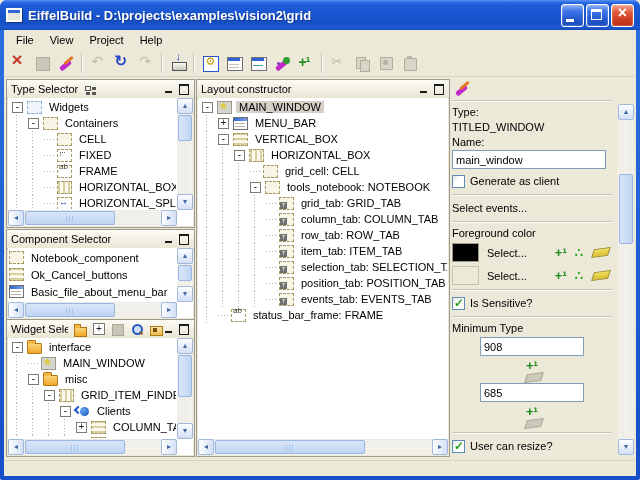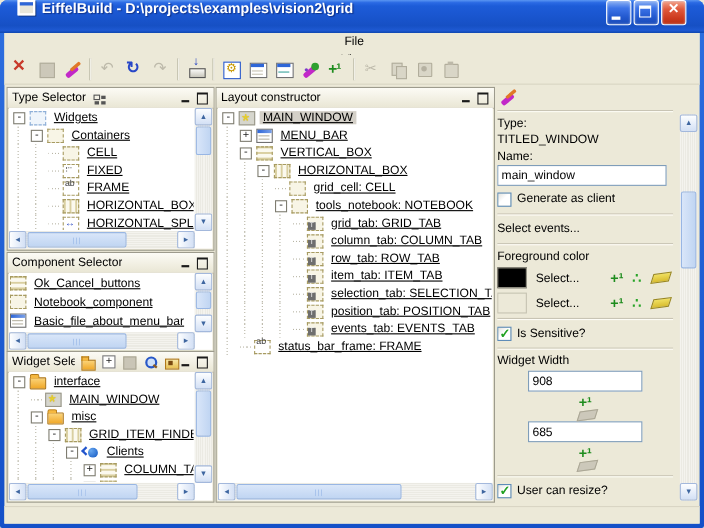--- a/index.html
+++ b/index.html
@@ -2,34 +2,34 @@
 <html><head>
 <meta charset="utf-8">
 <style>
   html,body{margin:0;padding:0;}
   body{width:640px;height:480px;position:relative;font-family:"Liberation Sans",sans-serif;font-size:11px;color:#000;overflow:hidden;background:#ECE9D8;}
   .frame{position:absolute;inset:0;background:linear-gradient(180deg,#2E6FE0,#1450C8);border-radius:7px 7px 2px 2px;}
   .inner{position:absolute;left:4px;right:4px;top:30px;bottom:4px;background:#ECE9D8;}
   
   .titlebar{position:absolute;left:0;right:0;top:0;height:30px;border-radius:7px 7px 0 0;
     background:linear-gradient(180deg,#5A96F2 0%,#2B6AE4 8%,#1D5CD8 18%,#1A56D0 45%,#1650C4 78%,#1E59D2 92%,#0F47B0 100%);
-    display:flex;padding:0 16px;}
+    display:flex;align-items:center;padding:0 6px;}
   .appicon{width:16px;height:14px;position:relative;margin-right:6px;flex:none;}
   .appicon::before{content:'';position:absolute;inset:0;background:#fff;border:1px solid #fff;box-shadow:1px 1px 0 rgba(0,0,0,.4);}
   .appicon::after{content:'';position:absolute;left:2px;top:2px;right:2px;bottom:2px;background:#E8E6DA;border-top:3px solid #2E66D8;}
   .title-text{color:#fff;font-weight:bold;font-size:13px;text-shadow:1px 1px 1px #10348E;white-space:nowrap;overflow:hidden;flex:1;}
   .winbtns{display:flex;gap:2px;flex:none;}
   .wbtn{width:21px;height:21px;border-radius:3px;border:1px solid #fff;position:relative;
     background:linear-gradient(180deg,#8DB1F2 0%,#3D74E8 30%,#2258CE 70%,#1A4BB8 100%);box-shadow:inset 0 0 2px rgba(255,255,255,.6);}
   .wbtn.close{background:linear-gradient(180deg,#F2A48C 0%,#E0593C 35%,#CC3A1E 75%,#B83014 100%);}
   .wbtn.min::after{content:'';position:absolute;left:4px;bottom:4px;width:8px;height:3px;background:#fff;}
   .wbtn.max::after{content:'';position:absolute;left:4px;top:4px;width:11px;height:11px;border:1px solid #fff;border-top-width:3px;box-sizing:border-box;}
   .wbtn.close::after{content:'×';position:absolute;left:0;right:0;top:-1px;text-align:center;color:#fff;font-size:16px;font-weight:bold;}
   
-  .menubar{position:absolute;left:4px;right:4px;top:30px;height:20px;background:#ECE9D8;display:flex;align-items:center;padding-left:4px;flex-direction:column;}
+  .menubar{position:absolute;left:4px;right:4px;top:30px;height:20px;background:#ECE9D8;display:flex;align-items:center;padding-left:4px;}
   .menu-item{padding:2px 8px;}
   .toolbar{position:absolute;left:4px;right:4px;top:50px;height:26px;background:#ECE9D8;display:flex;align-items:center;padding-left:2px;border-bottom:1px solid #D9D5C4;}
   .tsep{width:1px;height:20px;background:#C5C2B0;border-right:1px solid #FBFAF3;margin:0 3px;flex:none;}
   .tbtn{width:24px;height:22px;display:flex;align-items:center;justify-content:center;flex:none;}
   .tico{position:relative;width:17px;height:16px;display:block;}
   .tico-delete::before{content:'×';position:absolute;left:2px;top:-6px;font-size:19px;font-weight:bold;color:#C8392A;}
   .tico-save::before{content:'';position:absolute;left:2px;top:2px;width:12px;height:12px;background:#C9C5B6;border:1px solid #ABA795;}
   .tico-build-wrench::before{content:'';position:absolute;left:1px;top:8px;width:13px;height:5px;background:#C228C8;border-radius:2px;transform:rotate(-40deg);}
   .tico-build-wrench::after{content:'';position:absolute;left:5px;top:4px;width:11px;height:3px;background:#E07828;border-radius:1px;transform:rotate(-40deg);}
   .tico-undo::before{content:'↶';position:absolute;left:2px;top:-2px;font-size:14px;color:#B9B5A6;}
@@ -73,21 +73,21 @@
   .sb.left{left:0;top:0;} .sb.right{right:0;top:0;}
   .thumbv{position:absolute;left:1px;width:14px;background:linear-gradient(90deg,#D9E6F9,#C0D5F2);border:1px solid #98B6E4;border-radius:2px;box-sizing:border-box;}
   .thumbh{position:absolute;top:1px;height:14px;background:linear-gradient(180deg,#D9E6F9,#C0D5F2);border:1px solid #98B6E4;border-radius:2px;box-sizing:border-box;}
   .thumbh::after{content:'';position:absolute;left:50%;top:4px;width:7px;height:6px;margin-left:-4px;background:repeating-linear-gradient(90deg,#A9C4EC 0 1px,transparent 1px 3px);}
   
   .trow{display:flex;align-items:center;height:16px;white-space:nowrap;}
   .guide{width:16px;height:16px;flex:none;background-image:repeating-linear-gradient(to bottom,#B8B5A5 0 1px,transparent 1px 3px);background-size:1px 100%;background-position:7px 0;background-repeat:no-repeat;}
   .exp{flex:none;}
   .exp.box{width:9px;height:9px;margin:0 4px 0 3px;border:1px solid #7E7C70;background:#fff;font-size:10px;line-height:7px;text-align:center;color:#222;}
   .exp.none{width:16px;height:16px;background-image:repeating-linear-gradient(to right,#B8B5A5 0 1px,transparent 1px 3px);background-size:11px 1px;background-position:3px 8px;background-repeat:no-repeat;}
-  .tlabel{padding:0 3px;text-decoration:underline;}
+  .tlabel{padding:0 3px;}
   .trow.sel .tlabel{background:#D4D0C8;}
   .lrow{display:flex;align-items:center;height:17px;white-space:nowrap;}
   
   .ti{width:15px;height:13px;flex:none;position:relative;margin-right:4px;box-sizing:border-box;}
   .ti-widgets{border:1px dashed #8FB0D8;background:#EFF5FB;}
   .ti-containers,.ti-notebook,.ti-cell,.ti-notebook-comp{border:1px dashed #A79B62;background:#F8F5E6;}
   .ti-fixed{border:1px dashed #A79B62;}
   .ti-fixed::before{content:'';position:absolute;left:2px;top:2px;width:4px;height:3px;border-left:1px dotted #777;border-top:1px dotted #777;}
   .ti-frame{border:1px dashed #A79B62;}
   .ti-frame::before{content:'ab';position:absolute;left:1px;top:-3px;font-size:8px;color:#333;line-height:8px;}
@@ -290,26 +290,26 @@
   <div class="phead">
     <span class="ptitle">Component Selector</span>
     <span class="pbtns">
       <span class="pmin"></span>
       <span class="pmax"></span>
     </span>
   </div>
   <div class="pbody">
     <div class="rows">
         <div class="lrow">
+          <span class="ti ti-notebook-comp"></span>
+          <span class="tlabel">Notebook_component</span>
+        </div>
+        <div class="lrow">
           <span class="ti ti-okcancel"></span>
           <span class="tlabel">Ok_Cancel_buttons</span>
-        </div>
-        <div class="lrow">
-          <span class="ti ti-notebook-comp"></span>
-          <span class="tlabel">Notebook_component</span>
         </div>
         <div class="lrow">
           <span class="ti ti-window"></span>
           <span class="tlabel">Basic_file_about_menu_bar</span>
         </div>
       </div>
     <div class="vscroll">
       <div class="sb up">▴</div>
       <div class="thumbv" style="top:17px;height:16px;"></div>
       <div class="sb dn">▾</div>
@@ -559,21 +559,21 @@
     <span class="plus1">+¹</span>
     <span class="molecule">∴</span>
     <span class="eraser"></span>
   </div>
   <div class="sep"></div>
   <div class="cbrow">
     <span class="cb checked"></span>
     <span>Is Sensitive?</span>
   </div>
   <div class="sep"></div>
-  <div class="plabel">Widget Width</div>
+  <div class="plabel">Minimum Type</div>
   <div class="numrow">
     <input class="txt short" value="908" style="">
     <span class="plus1">+¹</span>
     <span class="eraser off"></span>
   </div>
   <div class="numrow">
     <input class="txt short" value="685" style="">
     <span class="plus1">+¹</span>
     <span class="eraser off"></span>
   </div>

